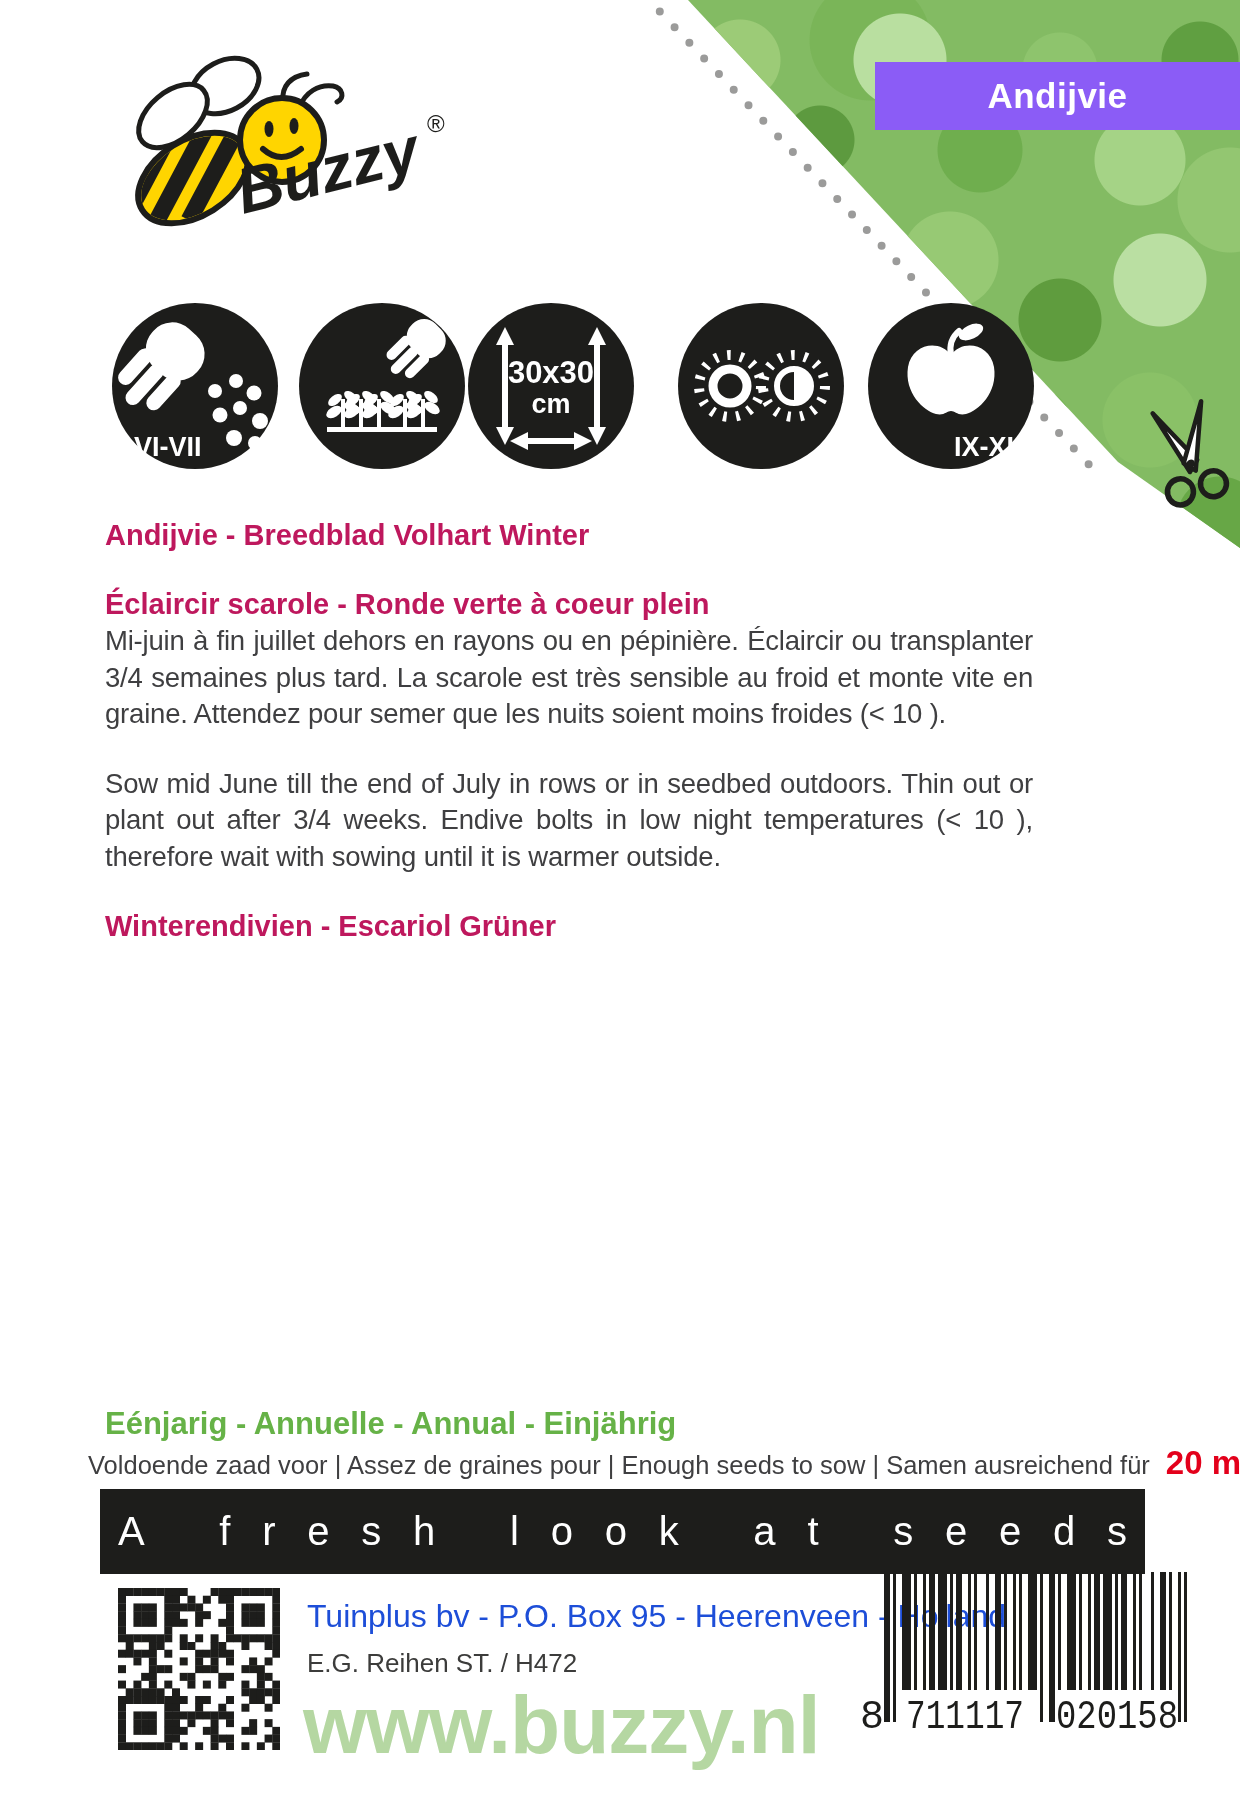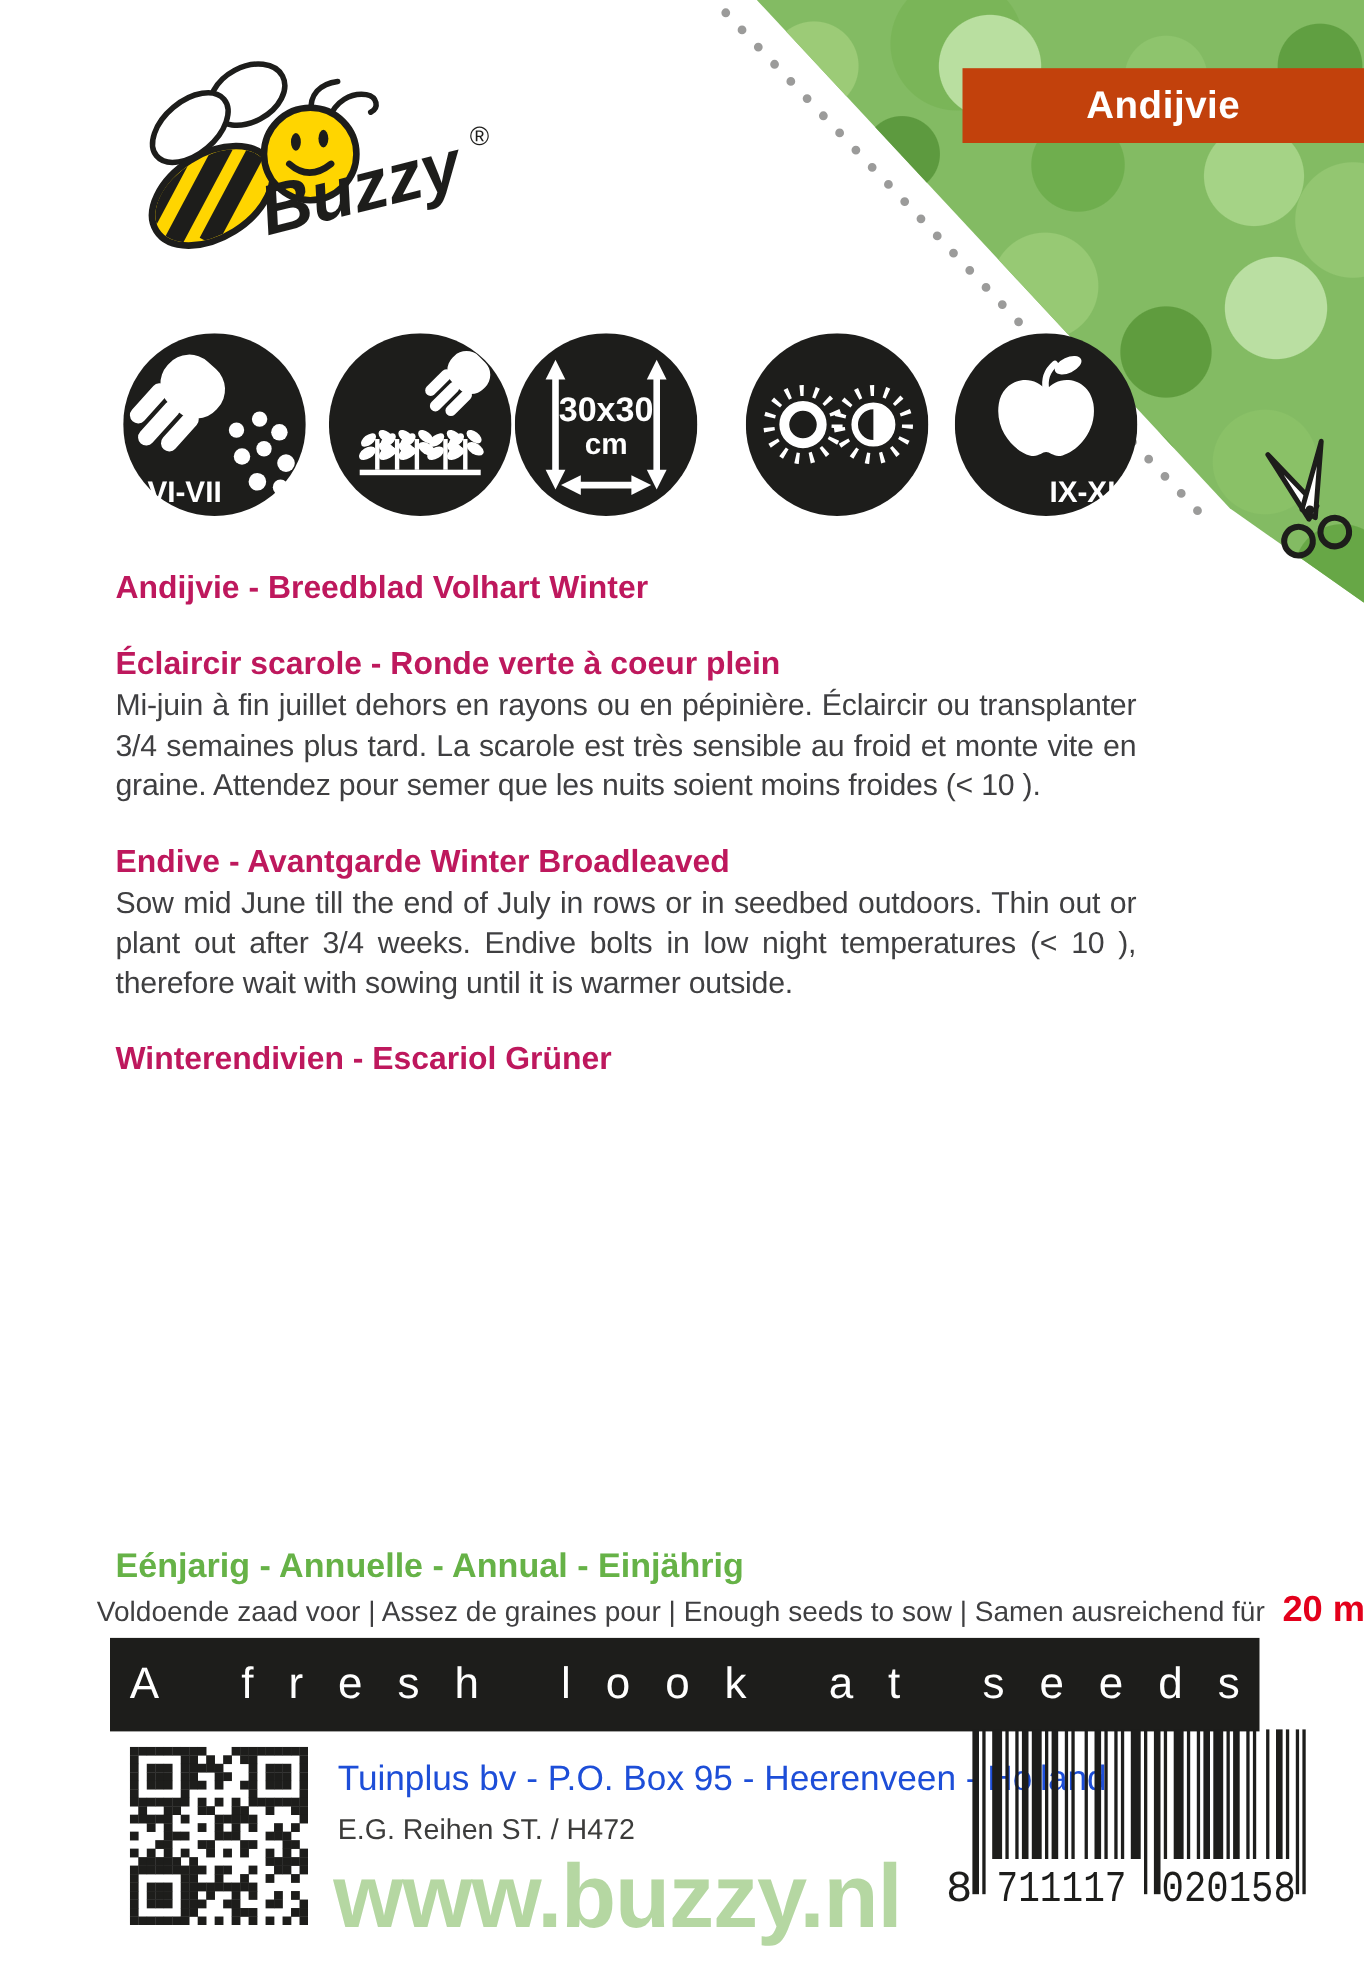--- a/index.html
+++ b/index.html
@@ -22,21 +22,21 @@
       radial-gradient(circle at 1060px 320px,#5f9c3e 0 41px, rgba(0,0,0,0) 42px),
       radial-gradient(circle at 1160px 280px,#badfa2 0 46px, rgba(0,0,0,0) 47px),
       radial-gradient(circle at 1030px 430px,#74b254 0 43px, rgba(0,0,0,0) 44px),
       radial-gradient(circle at 1150px 420px,#8ac167 0 47px, rgba(0,0,0,0) 48px),
       radial-gradient(circle at 1220px 520px,#67a746 0 43px, rgba(0,0,0,0) 44px),
       radial-gradient(circle at 870px 40px,  #7ab558 0 60px, rgba(0,0,0,0) 61px),
       radial-gradient(circle at 1230px 200px,#93c671 0 52px, rgba(0,0,0,0) 53px);
   }
   .variety-label{
     position:absolute;left:875px;top:62px;width:365px;height:68px;
-    background:#c2410c;color:#fff;font-weight:bold;font-size:35px;
+    background:#8b5cf6;color:#fff;font-weight:bold;font-size:35px;
     display:flex;align-items:center;justify-content:center;letter-spacing:.5px;
   }
   .cutline{position:absolute;left:0;top:0;pointer-events:none;}
   .scissors{position:absolute;left:1142px;top:400px;transform:rotate(-14deg);}
 
   .logo{position:absolute;left:75px;top:28px;}
 
   .icon{position:absolute;top:303px;width:166px;height:166px;}
   .icon-1{left:112px}.icon-2{left:299px}.icon-3{left:468px}.icon-4{left:678px}.icon-5{left:868px}
   .icon text{font-family:"Liberation Sans",sans-serif;}
@@ -203,21 +203,20 @@
 
 <div class="sections">
   <div class="section">
     <h2>Andijvie - Breedblad Volhart Winter</h2>
   </div>
   <div class="section">
     <h2>Éclaircir scarole - Ronde verte à coeur plein</h2>
     <p>Mi-juin à fin juillet dehors en rayons ou en pépinière. Éclaircir ou transplanter 3/4 semaines plus tard. La scarole est très sensible au froid et monte vite en graine. Attendez pour semer que les nuits soient moins froides (&lt; 10 ).</p>
   </div>
   <div class="section">
-    <h2>Endive - Avantgarde Winter Broadleaved</h2>
     <p>Sow mid June till the end of July in rows or in seedbed outdoors. Thin out or plant out after 3/4 weeks. Endive bolts in low night temperatures (&lt; 10 ), therefore wait with sowing until it is warmer outside.</p>
   </div>
   <div class="section">
     <h2>Winterendivien - Escariol Grüner</h2>
   </div>
 </div>
 
 <div class="annual">Eénjarig - Annuelle - Annual - Einjährig</div>
 
 <div class="seedsline">

